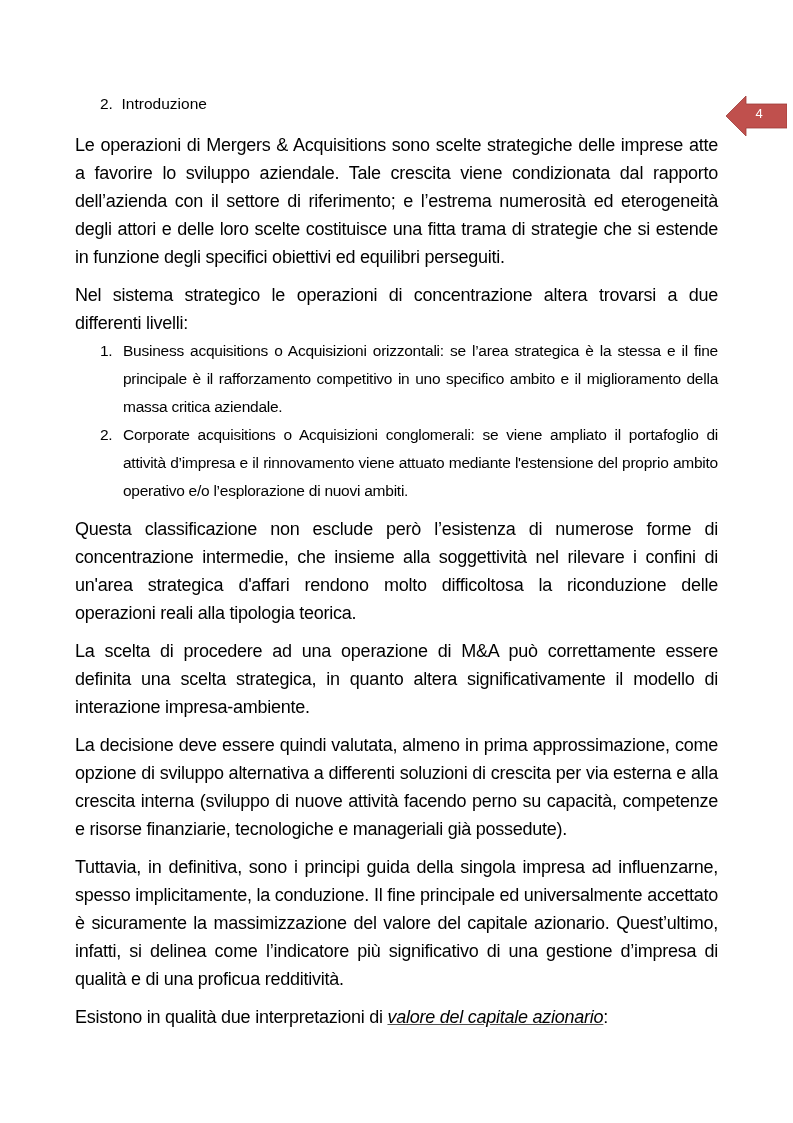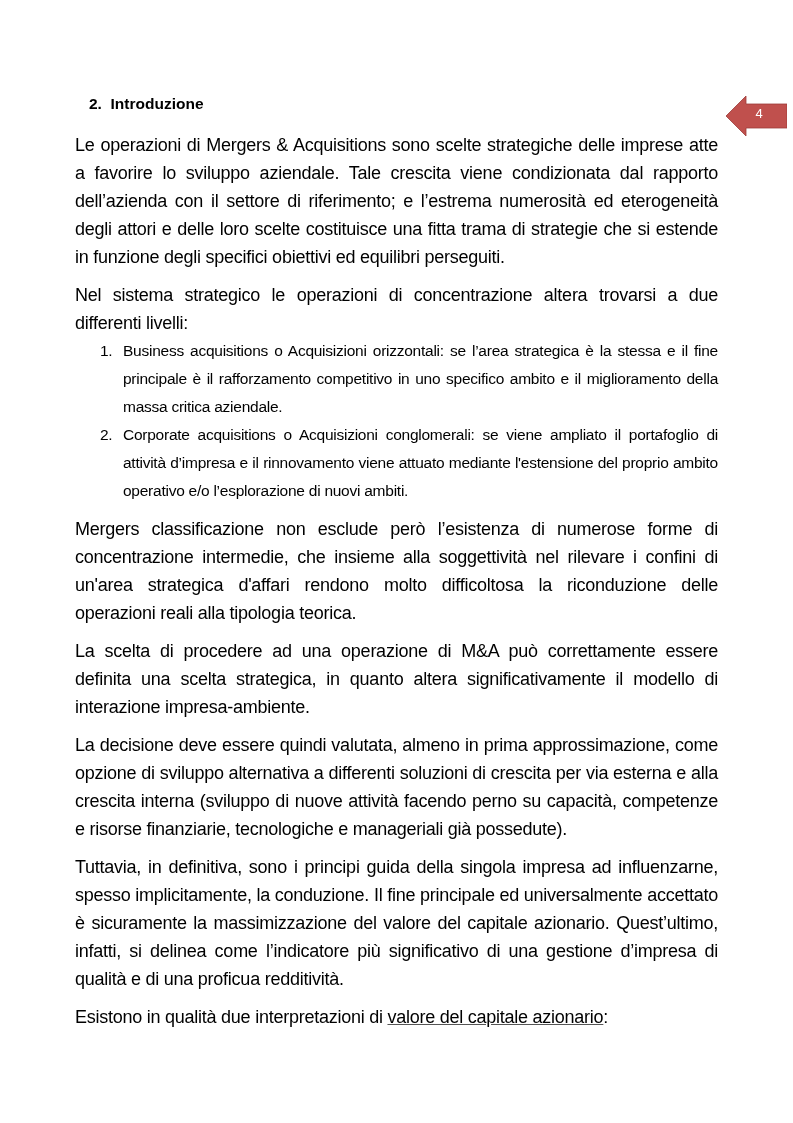--- a/index.html
+++ b/index.html
@@ -38,24 +38,24 @@
       color: #ffffff;
       font-family: "Liberation Sans", sans-serif;
     }
     .content {
       position: absolute;
       left: 75px;
       top: 92px;
       width: 643px;
     }
     .heading {
-      font-weight: bold;
+      font-weight: normal;
       font-size: 15.5px;
       line-height: 24px;
-      margin: 0 0 15px 14px;
+      margin: 0 0 15px 25px;
       white-space: pre;
     }
     .para {
       font-size: 18px;
       line-height: 28px;
       text-align: justify;
       margin: 0 0 10px 0;
       letter-spacing: -0.25px;
     }
     .list {
@@ -72,20 +72,21 @@
       letter-spacing: -0.25px;
     }
     .list-item .marker {
       position: absolute;
       left: 25px;
       top: 0;
     }
     .u {
       text-decoration: underline;
       text-decoration-color: #555555;
+      font-style: italic;
     }
   </style>
 </head>
 <body>
 
 <div class="page-badge">
   <svg width="61" height="40" viewBox="0 0 61 40">
     <polygon points="0,20 20,0 20,8 61,8 61,32 20,32 20,40" fill="#c0504d" stroke="#9c3b38" stroke-width="0.8"></polygon>
   </svg>
   <span class="num">4</span>
@@ -101,18 +102,18 @@
     <li class="list-item">
       <span class="marker">1.</span>
       <span>Business acquisitions o Acquisizioni orizzontali: se l’area strategica è la stessa e il fine principale è il rafforzamento competitivo in uno specifico ambito e il miglioramento della massa critica aziendale.</span>
     </li>
     <li class="list-item">
       <span class="marker">2.</span>
       <span>Corporate acquisitions o Acquisizioni conglomerali: se viene ampliato il portafoglio di attività d’impresa e il rinnovamento viene attuato mediante l'estensione del proprio ambito operativo e/o l’esplorazione di nuovi ambiti.</span>
     </li>
   </ol>
 
-  <p class="para">Mergers classificazione non esclude però l’esistenza di numerose forme di concentrazione intermedie, che insieme alla soggettività nel rilevare i confini di un'area strategica d'affari rendono molto difficoltosa la riconduzione delle operazioni reali alla tipologia teorica.</p>
+  <p class="para">Questa classificazione non esclude però l’esistenza di numerose forme di concentrazione intermedie, che insieme alla soggettività nel rilevare i confini di un'area strategica d'affari rendono molto difficoltosa la riconduzione delle operazioni reali alla tipologia teorica.</p>
   <p class="para">La scelta di procedere ad una operazione di M&amp;A può correttamente essere definita una scelta strategica, in quanto altera significativamente il modello di interazione impresa-ambiente.</p>
   <p class="para">La decisione deve essere quindi valutata, almeno in prima approssimazione, come opzione di sviluppo alternativa a differenti soluzioni di crescita per via esterna e alla crescita interna (sviluppo di nuove attività facendo perno su capacità, competenze e risorse finanziarie, tecnologiche e manageriali già possedute).</p>
   <p class="para">Tuttavia, in definitiva, sono i principi guida della singola impresa ad influenzarne, spesso implicitamente, la conduzione. Il fine principale ed universalmente accettato è sicuramente la massimizzazione del valore del capitale azionario. Quest’ultimo, infatti, si delinea come l’indicatore più significativo di una gestione d’impresa di qualità e di una proficua redditività.</p>
   <p class="para"><span>Esistono in qualità due interpretazioni di </span><span class="u">valore del capitale azionario</span><span>:</span></p>
 </div>
 
 </body></html>

